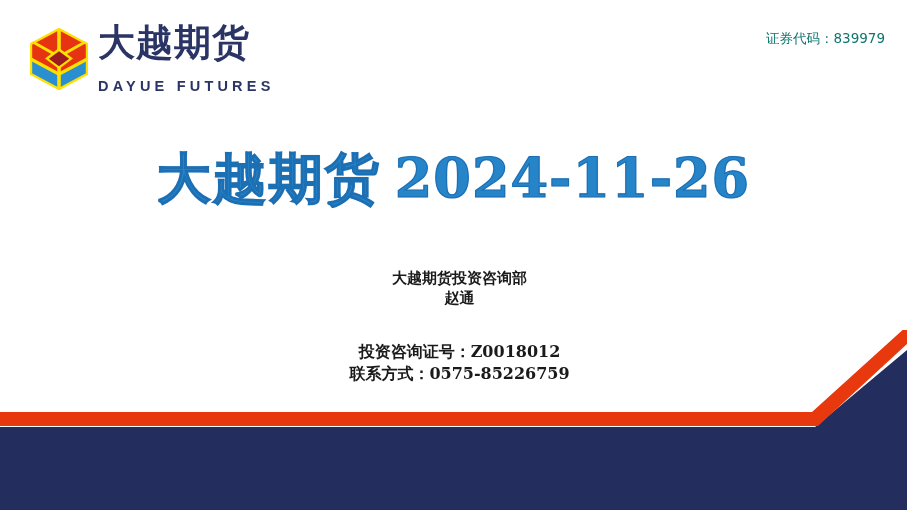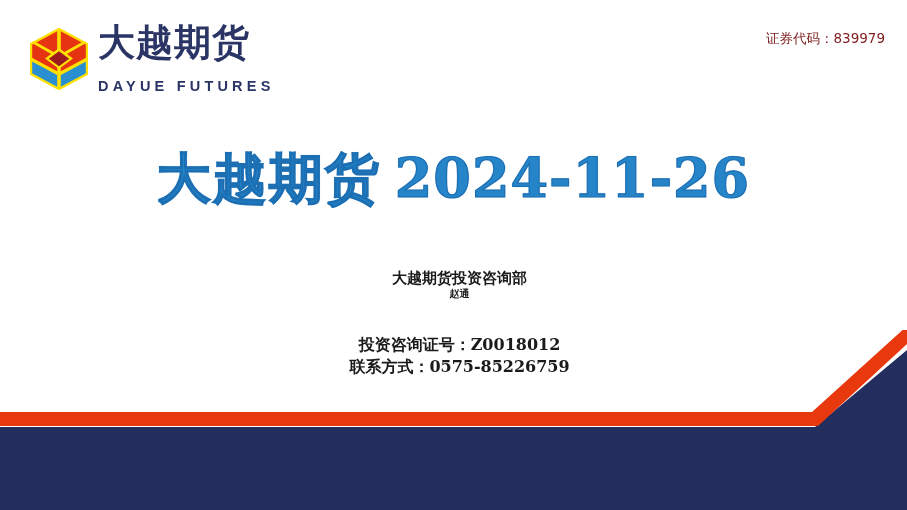--- a/index.html
+++ b/index.html
@@ -56,21 +56,21 @@
     white-space: nowrap;
   }
 
   
   #sec-code {
     position: absolute;
     right: 22px;
     top: 30px;
     font-family: "DejaVu Sans", sans-serif;
     font-size: 13.5px;
-    color: #7f1d1d;
+    color: #0f766e;
     white-space: nowrap;
   }
 
   
   #title {
     position: absolute;
     left: 0;
     right: 0;
     top: 143px;
     text-align: center;
@@ -99,21 +99,21 @@
     font-family: "DejaVu Serif", serif;
     color: #1a1a1a;
     line-height: 1.36;
   }
   #info-block .info-line {
     font-size: 15px;
     font-weight: bold;
     white-space: nowrap;
   }
   #info-block .info-line.dept { font-size: 15px; }
-  #info-block .info-line.name { font-size: 10px; font-family: Liberation Mono, monospace; }
+  #info-block .info-line.name { font-size: 15px; }
   #info-block .info-line.cert { font-size: 16px; margin-top: 32px; }
   #info-block .info-line.phone { font-size: 16px; }
 
   
   #band-wrap {
     position: absolute;
     left: 0;
     top: 330px;
     width: 907px;
     height: 180px;

